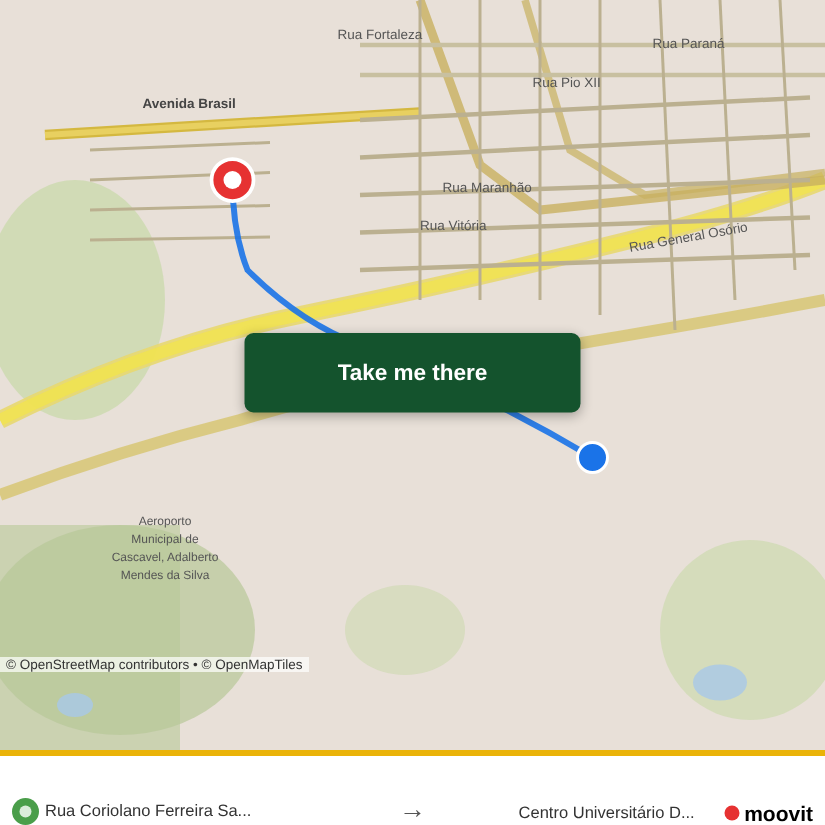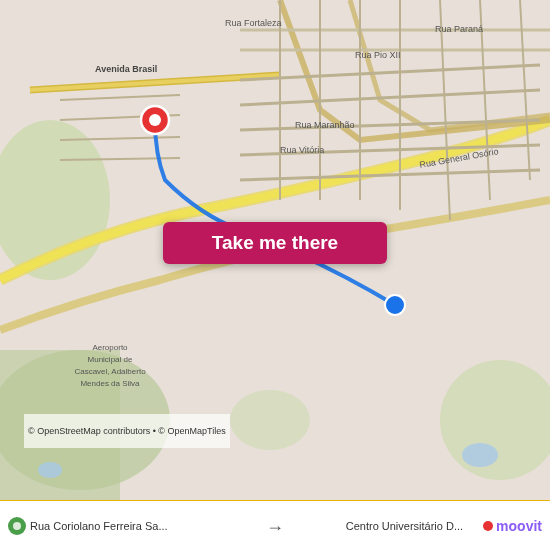--- a/index.html
+++ b/index.html
@@ -26,43 +26,43 @@
       top: 0; left: 0;
       width: 100%; height: 100%;
     }
 
     
     #take-me-there-btn {
       position: absolute;
       top: 222px;
       left: 163px;
       width: 224px;
-      height: 42px;
-      background-color: #be185d;
+      height: 53px;
+      background-color: #14532d;
       color: white;
       border: none;
       border-radius: 6px;
-      font-size: 19px;
+      font-size: 15px;
       font-weight: 600;
       cursor: pointer;
       display: flex;
       align-items: center;
       justify-content: center;
       box-shadow: 0 2px 8px rgba(0,0,0,0.3);
       z-index: 10;
     }
 
     
     #bottom-bar {
       width: 550px;
       height: 50px;
       background-color: white;
-      border-top: 1px solid #eab308;
-      display: flex;
-      align-items: center;
+      border-top: 4px solid #eab308;
+      display: flex;
+      align-items: flex-end;
       position: relative;
     }
 
     #bottom-left {
       flex: 1;
       display: flex;
       align-items: center;
       padding-left: 8px;
       gap: 4px;
     }
@@ -91,34 +91,33 @@
       color: #333;
     }
 
     #attribution {
       position: absolute;
       bottom: 52px;
       left: 0;
       background: rgba(255,255,255,0.7);
       font-size: 9px;
       color: #333;
-      padding: 12px 4px;
-      margin-left: 24px;
+      padding: 0 4px;
     }
 
     #moovit-logo {
       display: flex;
       align-items: center;
       gap: 3px;
     }
 
     #moovit-logo-text {
       font-size: 14px;
       font-weight: bold;
-      color: #8b5cf6;
+      color: #000000;
     }
 
     #moovit-logo-dot {
       width: 10px;
       height: 10px;
       background: #e63232;
       border-radius: 50%;
       display: inline-block;
     }
   </style>

